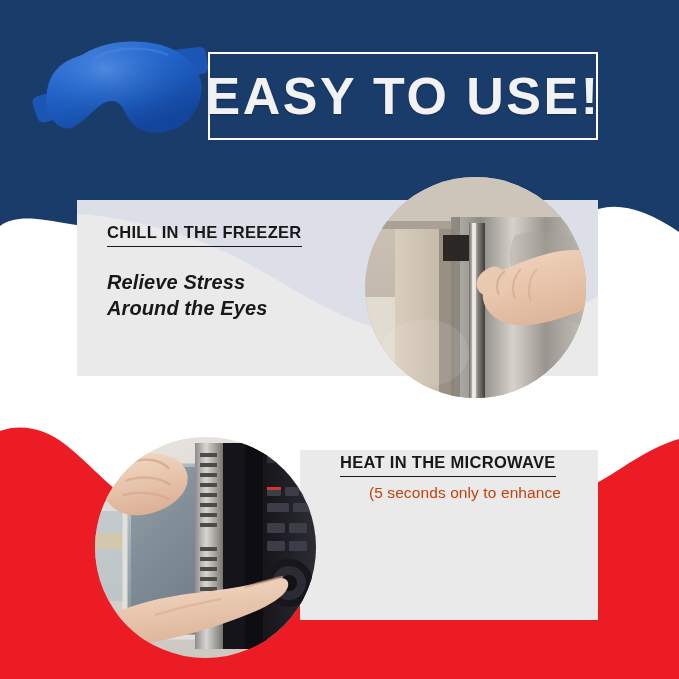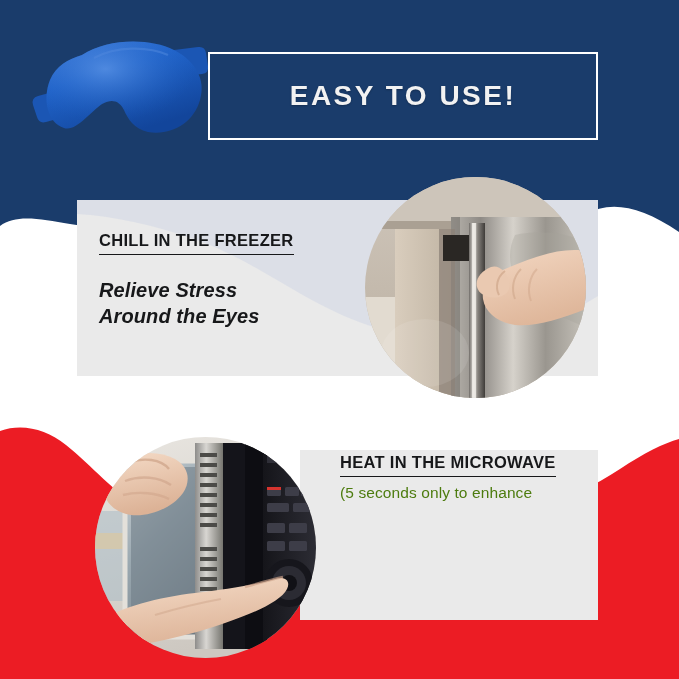--- a/index.html
+++ b/index.html
@@ -11,46 +11,46 @@
   .navy-svg{display:block;width:679px;height:240px;}
 
   
   .mask-wrap{position:absolute;left:24px;top:28px;width:210px;height:140px;z-index:6;}
   .mask-svg{display:block;width:210px;height:140px;}
 
   
   .title-box{position:absolute;left:208px;top:52px;width:390px;height:88px;
              border:2px solid #ffffff;box-sizing:border-box;z-index:5;
              display:flex;align-items:center;justify-content:center;}
-  .title-text{color:#f2f2f2;font-size:28px;font-weight:bold;letter-spacing:2.5px;
+  .title-text{color:#f2f2f2;font-size:52px;font-weight:bold;letter-spacing:2.5px;
               line-height:1;white-space:nowrap;
               text-shadow:0 1px 2px rgba(0,0,0,.25);}
 
   
   .red-wrap{position:absolute;left:0;bottom:0;width:679px;height:290px;z-index:1;}
   .red-svg{display:block;width:679px;height:290px;}
 
   
   .panel{position:absolute;background:#eaeaea;z-index:3;overflow:hidden;}
   .panel-top{left:77px;top:200px;width:521px;height:176px;}
   .panel-bottom{left:300px;top:450px;width:298px;height:170px;}
   .panel-tint{position:absolute;inset:0;}
   .panel-tint svg{display:block;width:100%;height:100%;}
 
   
   .txt-block{position:absolute;z-index:4;}
-  .txt-top{left:99px;top:222px;width:250px;margin-top:8px;}
+  .txt-top{left:107px;top:222px;width:250px;}
   .txt-bottom{left:340px;top:452px;width:250px;}
 
   .head-line{display:inline-block;font-size:16.5px;font-weight:bold;color:#17181a;
              letter-spacing:.3px;line-height:1.25;
              border-bottom:1.6px solid #17181a;padding-bottom:3px;white-space:nowrap;}
   .sub-line{font-size:20px;font-weight:bold;font-style:italic;color:#17181a;
             line-height:1.32;letter-spacing:.1px;margin:0;}
-  .note-line{font-size:15.5px;color:#4d7c0f;line-height:1.30;letter-spacing:.1px;margin:0;}
+  .note-line{font-size:15.5px;color:#c2410c;line-height:1.30;letter-spacing:.1px;margin:0;text-align:center;}
   .gap-top{height:22px;}
   .gap-bottom{height:19px;}
   .nowrap{white-space:nowrap;}
 
   
   .photo{position:absolute;border-radius:50%;overflow:hidden;z-index:4;}
   .photo svg{display:block;width:100%;height:100%;}
   .photo-fridge{left:365px;top:177px;width:221px;height:221px;}
   .photo-micro{left:95px;top:437px;width:221px;height:221px;}
 </style>

